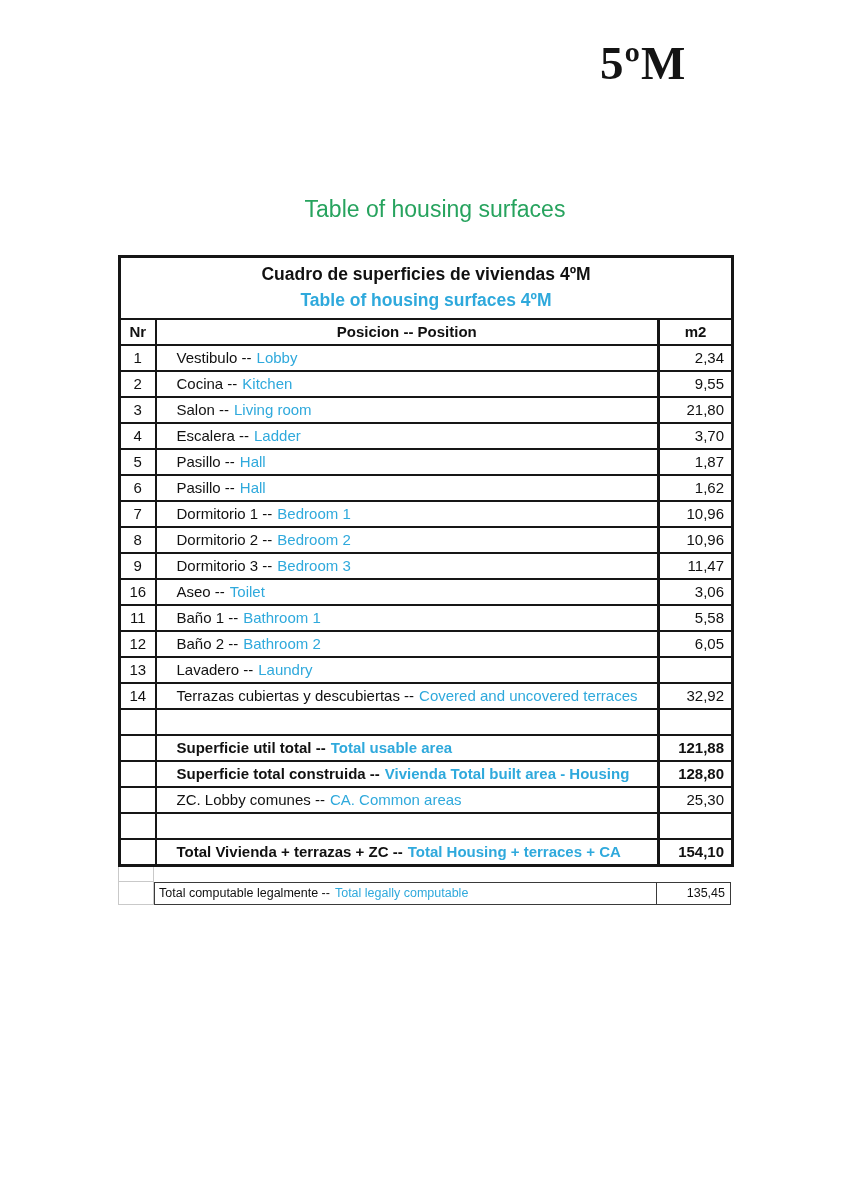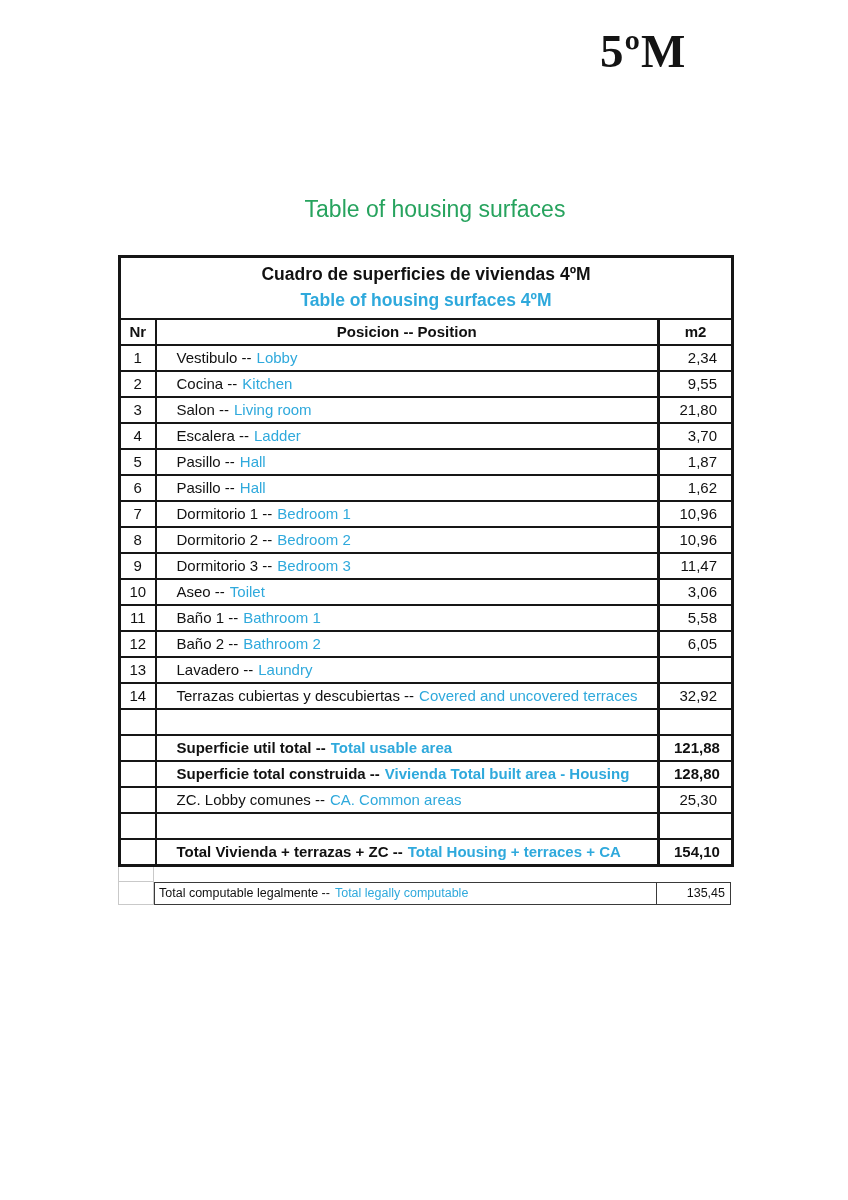--- a/index.html
+++ b/index.html
@@ -7,21 +7,21 @@
     --green: #27A35E;
     --ink: #161616;
   }
   * { margin:0; padding:0; box-sizing:content-box; }
   html,body { background:#ffffff; }
   body {
     width:848px; height:1200px; position:relative;
     font-family:"Liberation Sans", sans-serif; color:#111;
   }
   .corner-label {
-    position:absolute; top:24px; left:600px;
+    position:absolute; top:36px; left:600px;
     font-family:"Liberation Serif", serif; font-weight:700;
     font-size:47px; color:#141414; letter-spacing:1px;
   }
   .page-title {
     position:absolute; top:196px; left:11px; width:848px;
     text-align:center; font-size:23px; color:var(--green);
   }
   .table-wrap { position:absolute; left:118px; top:255px; width:696px; }
 
   table.main {
@@ -37,21 +37,21 @@
     text-align:center; height:auto !important; line-height:normal !important;
     padding:3px 0 5px 0; border:3px solid var(--ink);
   }
   .t-es { font-weight:700; font-size:17.5px; line-height:26px; color:#111; }
   .t-en { font-weight:700; font-size:17.5px; line-height:26px; color:var(--cyan); }
 
   .head-row td { font-weight:700; text-align:center;margin-top:42px; }
 
   .c-nr  { text-align:center; }
   .c-pos { text-align:left; padding:0 20px; }
-  .c-m2  { text-align:right; padding:0 14px; border-left:3px solid var(--ink) !important; }
+  .c-m2  { text-align:right; padding:0 7px; border-left:3px solid var(--ink) !important; }
   .en { color:var(--cyan); margin-left:5px; }
   .bold-row td { font-weight:700;margin-left:48px; }
 
   
   .below { width:613px; }
   .flexrow { display:flex; }
   .gutter {
     width:36px; border:1px solid #c9c9c9; border-top:none;
     box-sizing:border-box; background:#fff;
   }
@@ -134,21 +134,21 @@
         <td class="c-nr">8</td>
         <td class="c-pos"><span class="es">Dormitorio 2 --</span><span class="en">Bedroom 2</span></td>
         <td class="c-m2">10,96</td>
       </tr>
       <tr>
         <td class="c-nr">9</td>
         <td class="c-pos"><span class="es">Dormitorio 3 --</span><span class="en">Bedroom 3</span></td>
         <td class="c-m2">11,47</td>
       </tr>
       <tr>
-        <td class="c-nr">10</td>
+        <td class="c-nr">16</td>
         <td class="c-pos"><span class="es">Aseo --</span><span class="en">Toilet</span></td>
         <td class="c-m2">3,06</td>
       </tr>
       <tr>
         <td class="c-nr">11</td>
         <td class="c-pos"><span class="es">Baño 1 --</span><span class="en">Bathroom 1</span></td>
         <td class="c-m2">5,58</td>
       </tr>
       <tr>
         <td class="c-nr">12</td>

